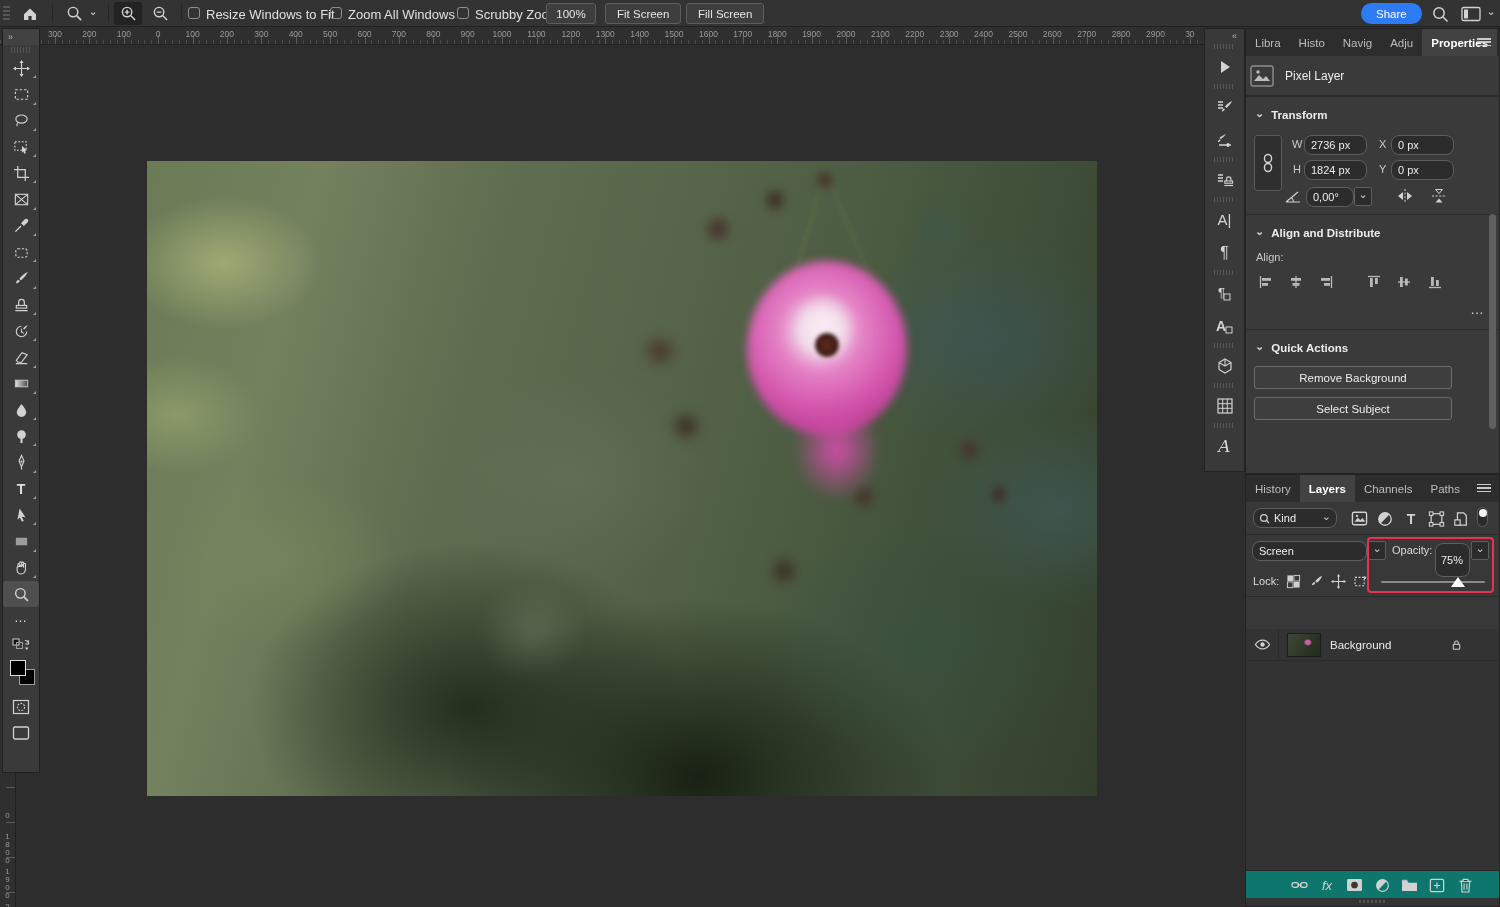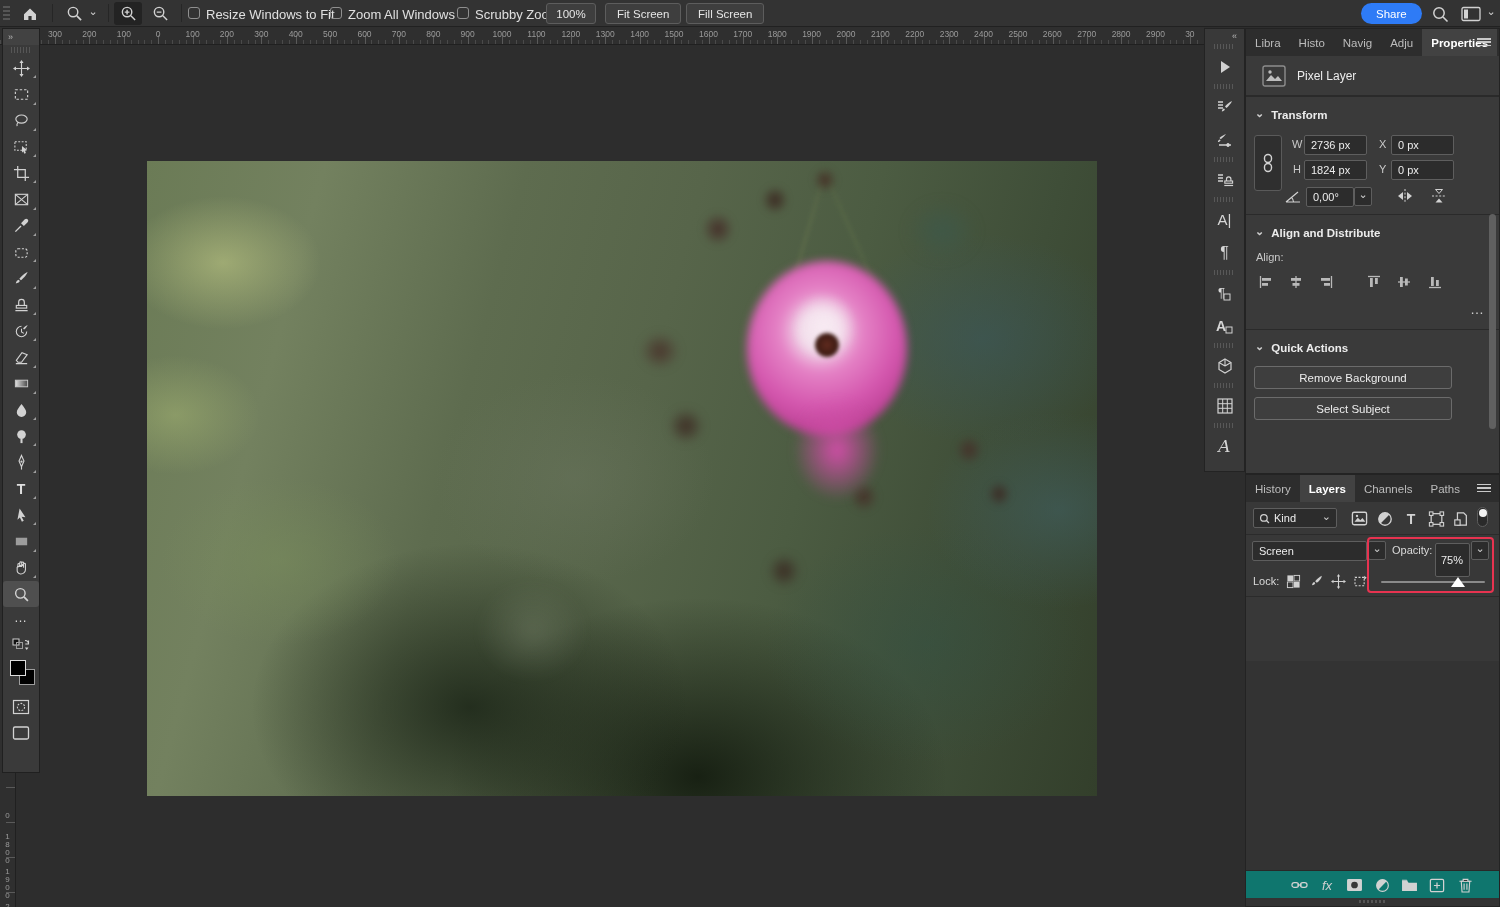--- a/index.html
+++ b/index.html
@@ -66,21 +66,21 @@
   .dgrip{height:5px;background:repeating-linear-gradient(to right,#585858 0 1px,transparent 1px 3px);margin:1px 9px}
   .dbtn{width:39px;height:33px;display:flex;align-items:center;justify-content:center;color:#cfcfcf}
   .glyph{font-size:14px;color:#d6d6d6}
   
   .panel{background:#3a3a3a;border:1px solid #232323}
   .tabstrip{position:absolute;left:0;right:0;top:0;height:27px;background:#2d2d2d;display:flex;align-items:stretch}
   .tab{display:flex;align-items:center;padding:0 9px;color:#bcbcbc;font-size:11.5px}
   .tab.active{background:#424242;color:#fff;font-weight:bold}
   .burger{position:absolute;right:8px;top:9px;width:14px;height:9px;
      background:repeating-linear-gradient(to bottom,#c9c9c9 0 1.5px,transparent 1.5px 3.5px)}
-  .fld{position:absolute;background:#2c2c2c;border:1px solid #5e5e5e;border-radius:2px;height:20px;
+  .fld{position:absolute;background:#2c2c2c;border:1px solid #5e5e5e;border-radius:8px;height:20px;
        display:flex;align-items:center;padding:0 6px;color:#ececec;font-size:11px}
   .chevbox{position:absolute;background:#2c2c2c;border:1px solid #5e5e5e;border-radius:2px;height:19px;width:18px;
        display:flex;align-items:center;justify-content:center;color:#cfcfcf;font-size:10px}
   .chev{font-size:11px;line-height:1;color:#cfcfcf;transform:translateY(-2px)}
   .sect{position:absolute;left:0;right:0;border-top:1px solid #2a2a2a}
   .shead{display:flex;align-items:center;gap:7px;font-weight:bold;color:#ececec;font-size:11.5px}
   .qbtn{position:absolute;left:8px;width:198px;height:23px;border:1px solid #6b6b6b;border-radius:3px;background:#3e3e3e;
         display:flex;align-items:center;justify-content:center;color:#ececec;font-size:11.5px}
   .alignbtn{position:absolute;width:20px;height:18px;display:flex;align-items:center;justify-content:center;color:#b9b9b9}
   
@@ -466,21 +466,21 @@
 
   <div class="abs panel" style="left:1245px;top:28px;width:255px;height:446px">
     <div class="tabstrip">
       <div class="tab">Libra</div>
       <div class="tab">Histo</div>
       <div class="tab">Navig</div>
       <div class="tab">Adju</div>
       <div class="tab active">Properties</div>
       <div class="burger"></div>
     </div>
-    <div class="abs" style="left:0;right:0;top:27px;height:40px;border-bottom:1px solid #2a2a2a;display:flex;align-items:center;padding-left:16px;gap:11px">
+    <div class="abs" style="left:0;right:0;top:27px;height:40px;border-bottom:1px solid #2a2a2a;display:flex;align-items:center;padding-left:4px;gap:11px">
       <svg width="24" height="22" viewBox="0 0 24 22" class="ic">
           <rect x="1" y="1" width="22" height="20" rx="2" fill="none" stroke="#8d8d8d" stroke-width="1.4"></rect>
           <path d="M4 16l5-6 4 4 3-3 4 5z" fill="#bdbdbd"></path>
           <circle cx="8" cy="7" r="1.7" fill="#bdbdbd"></circle>
         </svg>
       <span style="font-size:12px;color:#ececec">Pixel Layer</span>
     </div>
 
     <div class="sect" style="top:67px;height:118px">
       <div class="shead" style="position:absolute;left:9px;top:12px">
@@ -673,20 +673,36 @@
             <rect x="3" y="4" width="11" height="10" fill="none" stroke="currentColor" stroke-width="1.3" stroke-dasharray="2.4 1.8"></rect>
             <path d="M14 2l3 2.5-3 2.5z" fill="currentColor"></path>
           </svg>
         </div>
       <div class="slidertrack" style="left:135px;top:14px;width:104px"></div>
       <div class="sliderthumb" style="left:205px;top:3px"></div>
     </div>
 
     <div class="redbox" style="left:121px;top:62px;width:127px;height:56px"></div>
 
+    <div class="lrow" style="top:154px;background:#333">
+      <div class="eyecell">
+        <svg width="17" height="13" viewBox="0 0 18 13" class="ic">
+            <path d="M1.5 6.5S4.4 1.8 9 1.8s7.5 4.7 7.5 4.7S13.6 11.2 9 11.2 1.5 6.5 1.5 6.5z" fill="none" stroke="currentColor" stroke-width="1.3"></path>
+            <circle cx="9" cy="6.5" r="2.3" fill="currentColor"></circle>
+          </svg>
+      </div>
+      <div style="margin-left:8px">
+          <div class="thumb"></div>
+        </div>
+      <span class="lname">Background</span>
+      <svg width="13" height="14" viewBox="0 0 18 18" class="ic" style="position:absolute;right:36px">
+          <rect x="4.5" y="8" width="9" height="7" rx="1" fill="none" stroke="currentColor" stroke-width="1.4"></rect>
+          <path d="M6.5 8V5.8a2.5 2.5 0 015 0V8" fill="none" stroke="currentColor" stroke-width="1.4"></path>
+        </svg>
+    </div>
     <div class="abs" style="left:0;right:0;top:186px;bottom:36px;background:#333"></div>
 
     <div class="abs" style="left:0;right:0;bottom:8px;height:28px;background:#0f766e;border-top:1px solid #282828">
       <div class="bbtn" style="left:42px">
           <svg width="17" height="12" viewBox="0 0 18 12" class="ic">
             <rect x="1" y="3.5" width="7" height="5" rx="2.5" fill="none" stroke="currentColor" stroke-width="1.3"></rect>
             <rect x="10" y="3.5" width="7" height="5" rx="2.5" fill="none" stroke="currentColor" stroke-width="1.3"></rect>
             <path d="M6.5 6h5" stroke="currentColor" stroke-width="1.3"></path>
           </svg>
         </div>

